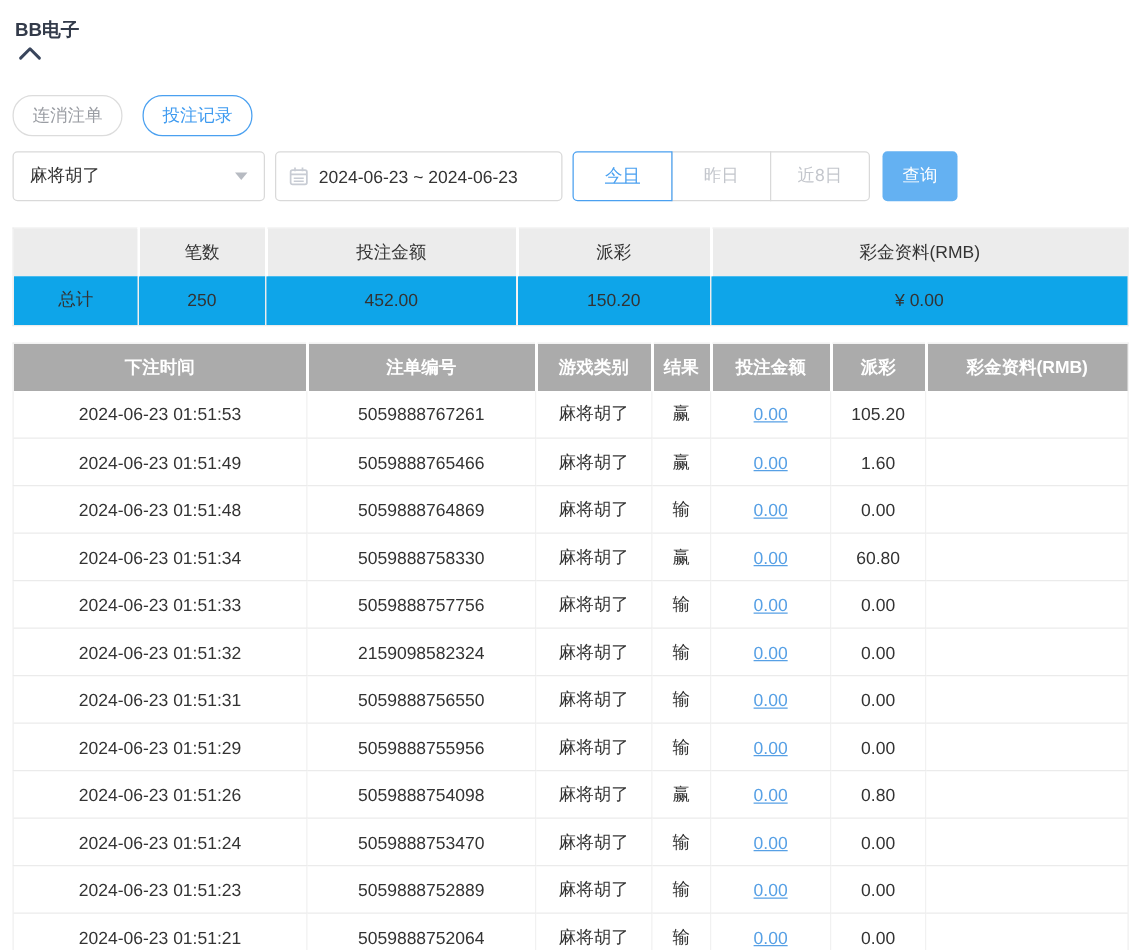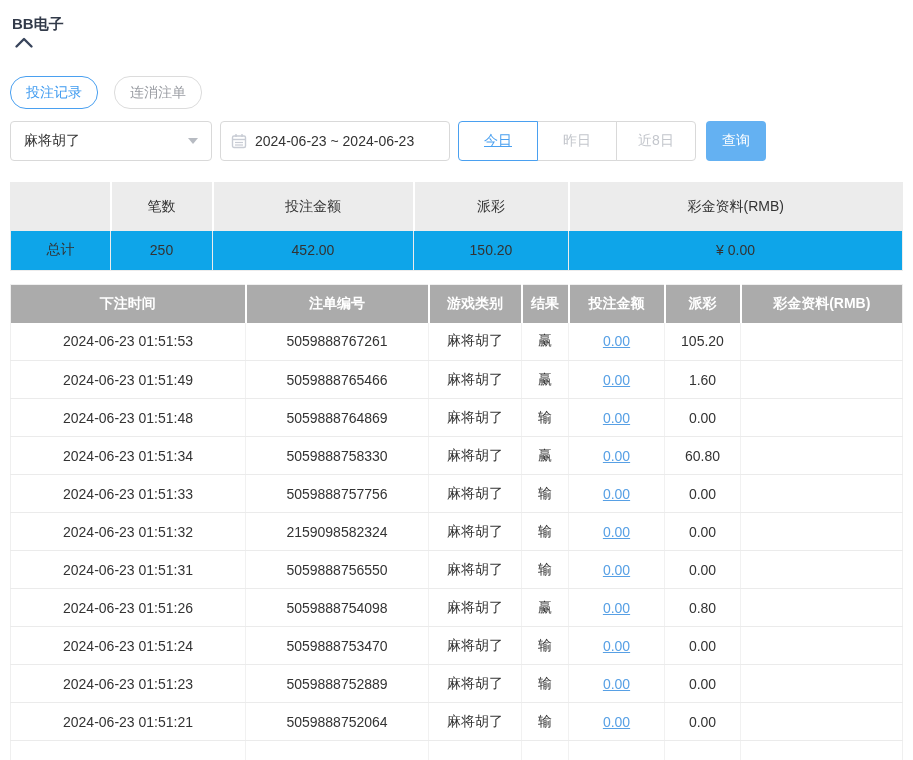--- a/index.html
+++ b/index.html
@@ -38,21 +38,21 @@
   .range-btn:last-child { border-radius: 0 4px 4px 0; }
   .range-btn.active { border-color: #4aa0f0; color: #4aa0f0; position: relative; z-index: 1; }
   .search-btn { width: 60px; height: 40px; margin-left: 10px; background: #64b1f2; color: #fff;
     border: none; border-radius: 4px; font-size: 14px; cursor: pointer; }
 
   
   table { border-collapse: collapse; table-layout: fixed; width: 893px; font-size: 14px; }
   td, th { text-align: center; overflow: hidden; white-space: nowrap; }
 
   .summary-table { margin-top: 21px; border: 1px solid #ececec; }
-  .summary-table th { background: #ececec; height: 48px; font-weight: 400; color: #333;
+  .summary-table th { background: #ececec; height: 38px; font-weight: 400; color: #333;
     border-right: 2px solid #fff; }
   .summary-table th:last-child { border-right: none; }
   .summary-table td { height: 40px; border-right: 1px solid #ececec; background: #0ea5e9; }
   .summary-table td:last-child { border-right: none; }
 
   .main-table { margin-top: 13px; border: 1px solid #efefef; }
   .main-table th { background: #ababab; color: #fff; font-weight: 700; height: 38px;
     border-right: 2px solid #fff; }
   .main-table th:last-child { border-right: none; }
   .main-table td { height: 38px; border-bottom: 1px solid #ebebeb; border-right: 1px solid #f1f1f1;
@@ -70,25 +70,25 @@
     <div class="collapse-btn">
       <span>
         <svg width="20" height="13" viewBox="0 0 20 13">
           <polyline points="2.5,10.5 10,3 17.5,10.5" fill="none" stroke="#39455c" stroke-width="2.4" stroke-linecap="round" stroke-linejoin="round"></polyline>
         </svg>
       </span>
     </div>
   </div>
 
   <div class="tabs">
+    <div class="tab inactive">
+      <span>连消注单</span>
+    </div>
     <div class="tab active">
       <span>投注记录</span>
-    </div>
-    <div class="tab inactive">
-      <span>连消注单</span>
     </div>
   </div>
 
   <div class="filters">
     <div class="select">
       <span>麻将胡了</span>
       <span class="caret-down"></span>
     </div>
     <div class="datebox">
       <span style="line-height:0;">
@@ -225,20 +225,29 @@
         <tr>
           <td>2024-06-23 01:51:31</td>
           <td>5059888756550</td>
           <td>麻将胡了</td>
           <td>输</td>
           <td><span class="link">0.00</span></td>
           <td>0.00</td>
           <td></td>
         </tr>
 
+        <tr>
+          <td>2024-06-23 01:51:29</td>
+          <td>5059888755956</td>
+          <td>麻将胡了</td>
+          <td>输</td>
+          <td><span class="link">0.00</span></td>
+          <td>0.00</td>
+          <td></td>
+        </tr>
 
         <tr>
           <td>2024-06-23 01:51:26</td>
           <td>5059888754098</td>
           <td>麻将胡了</td>
           <td>赢</td>
           <td><span class="link">0.00</span></td>
           <td>0.80</td>
           <td></td>
         </tr>

